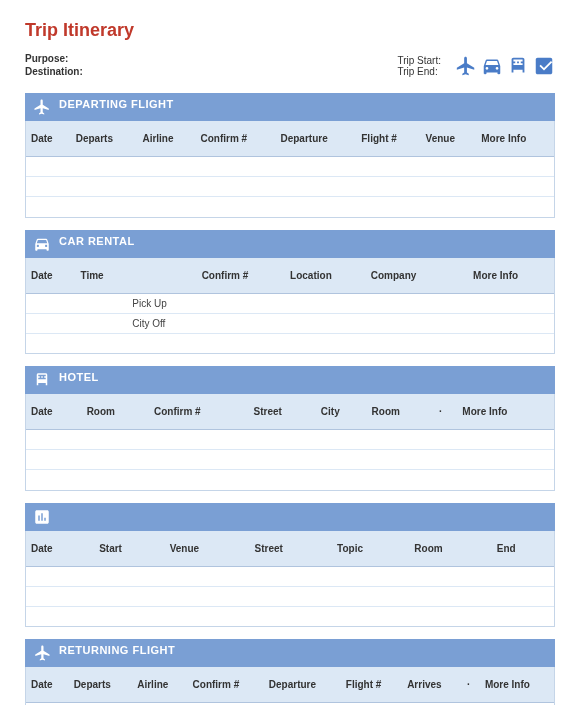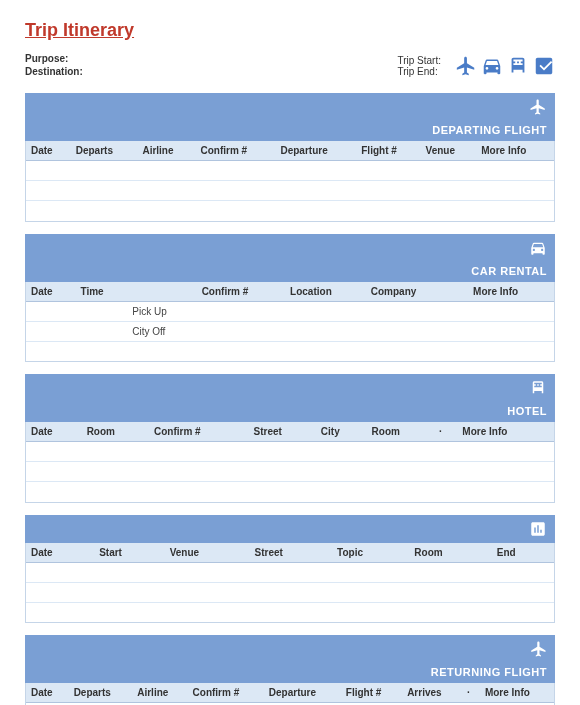--- a/index.html
+++ b/index.html
@@ -10,21 +10,20 @@
       width: 580px;
       min-height: 705px;
       padding: 20px 25px;
       color: #333;
     }
     .page-title {
       color: #c0392b;
       font-size: 18px;
       font-weight: bold;
       margin-bottom: 12px;
-      text-decoration: underline;
     }
     .meta-row {
       display: flex;
       justify-content: space-between;
       align-items: center;
       margin-bottom: 14px;
     }
     .meta-left {
       display: flex;
       flex-direction: column;
@@ -51,25 +50,24 @@
       width: 22px;
       height: 22px;
       fill: #4a7cc7;
     }
     .section {
       margin-bottom: 12px;
     }
     .section-header {
       background: #7a9fd4;
       display: flex;
-      align-items: flex-end;
+      align-items: flex-start;
       padding: 5px 8px;
       gap: 8px;
       margin-bottom: 0;
-      flex-direction: column;
     }
     .section-header-title {
       color: #fff;
       font-size: 11px;
       font-weight: bold;
       letter-spacing: 0.5px;
     }
     .section-header .icon-svg {
       fill: #fff;
       width: 18px;
@@ -81,21 +79,21 @@
     }
     table {
       width: 100%;
       border-collapse: collapse;
       font-size: 10px;
     }
     thead tr {
       background: #dce8f5;
     }
     thead th {
-      padding: 4px 5px;
+      padding: 12px 5px;
       text-align: left;
       font-weight: bold;
       color: #333;
       border-bottom: 1px solid #b0c4de;
       white-space: nowrap;
     }
     tbody tr {
       border-bottom: 1px solid #dce8f5;
       height: 20px;
     }

